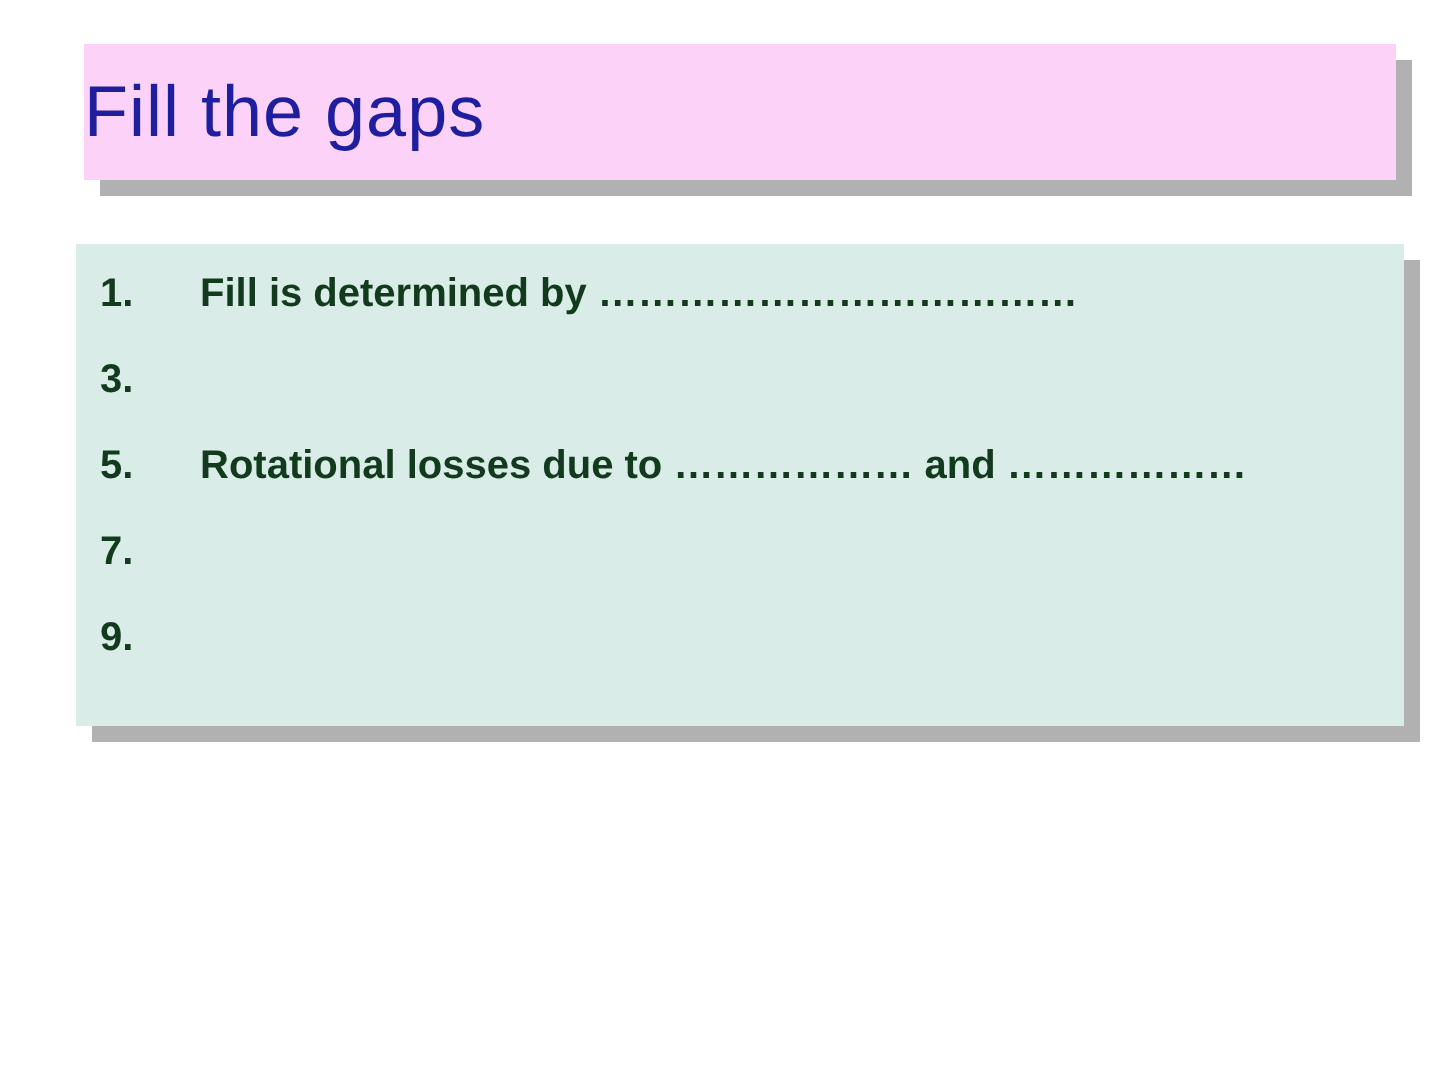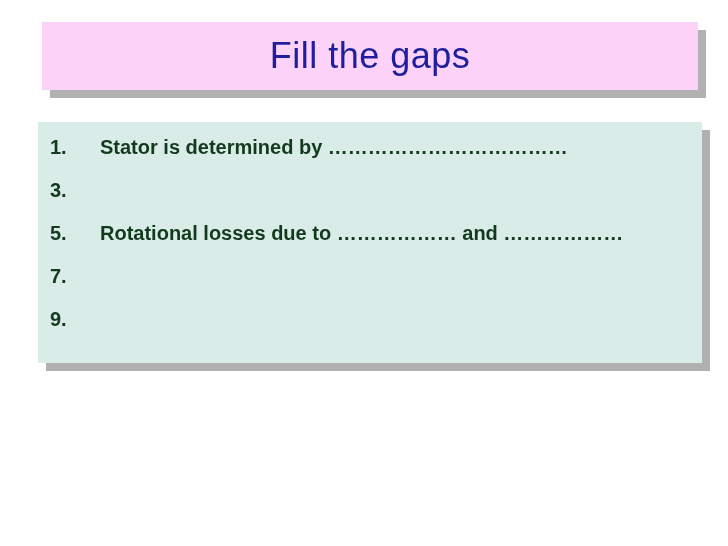--- a/index.html
+++ b/index.html
@@ -21,21 +21,20 @@
   .title-box {
     position: absolute;
     left: 42px;
     top: 22px;
     width: 656px;
     height: 68px;
     background: var(--title-bg, #fcd2f8);
     box-shadow: 8px 8px 0 var(--shadow, #b1b1b1);
     display: flex;
     align-items: center;
-    justify-content: center;
   }
   .title-text {
     color: var(--title-text, #1e1e9e);
     font-size: 36px;
     font-weight: 400;
     letter-spacing: 0.5px;
     white-space: nowrap;
   }
   .quiz-box {
     position: absolute;
@@ -75,21 +74,21 @@
 <div class="slide">
 
   <div class="title-box">
     <span class="title-text">Fill the gaps</span>
   </div>
 
   <div class="quiz-box">
 
     <div class="quiz-row">
       <span class="quiz-num">1.</span>
-      <span class="quiz-text">Stator is determined by ………………………………</span>
+      <span class="quiz-text">Fill is determined by ………………………………</span>
     </div>
 
     <div class="quiz-row">
       <span class="quiz-num">3.</span>
     </div>
 
     <div class="quiz-row">
       <span class="quiz-num">5.</span>
       <span class="quiz-text">Rotational losses due to ……………… and ………………</span>
     </div>

